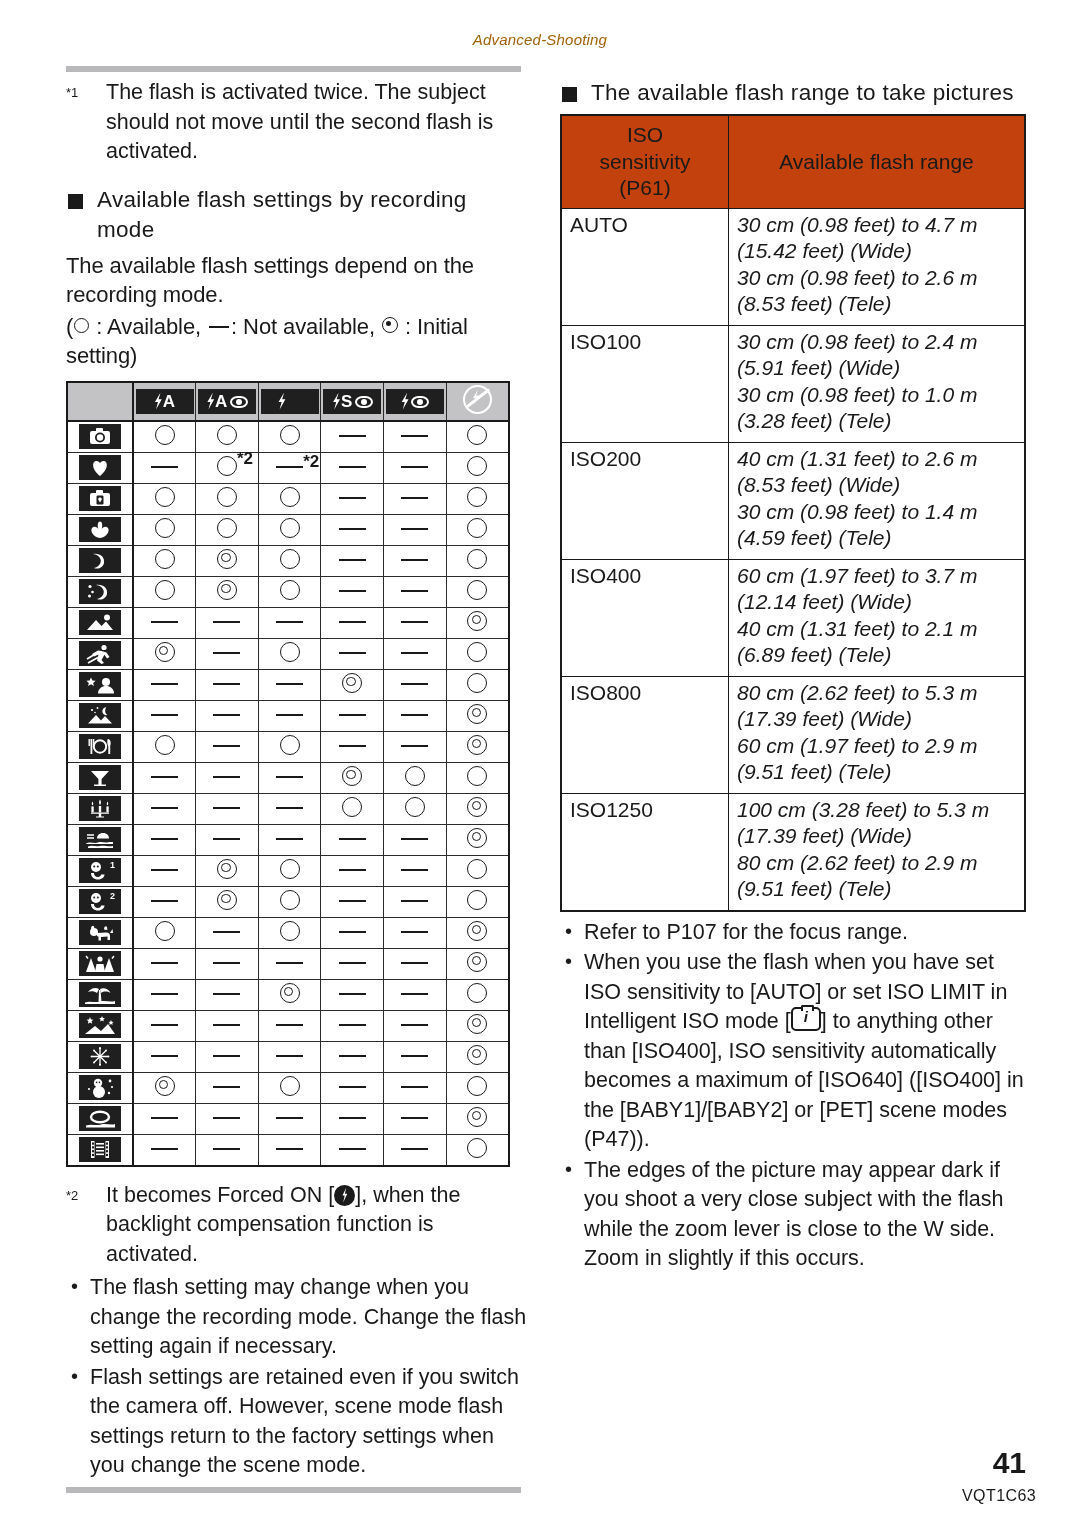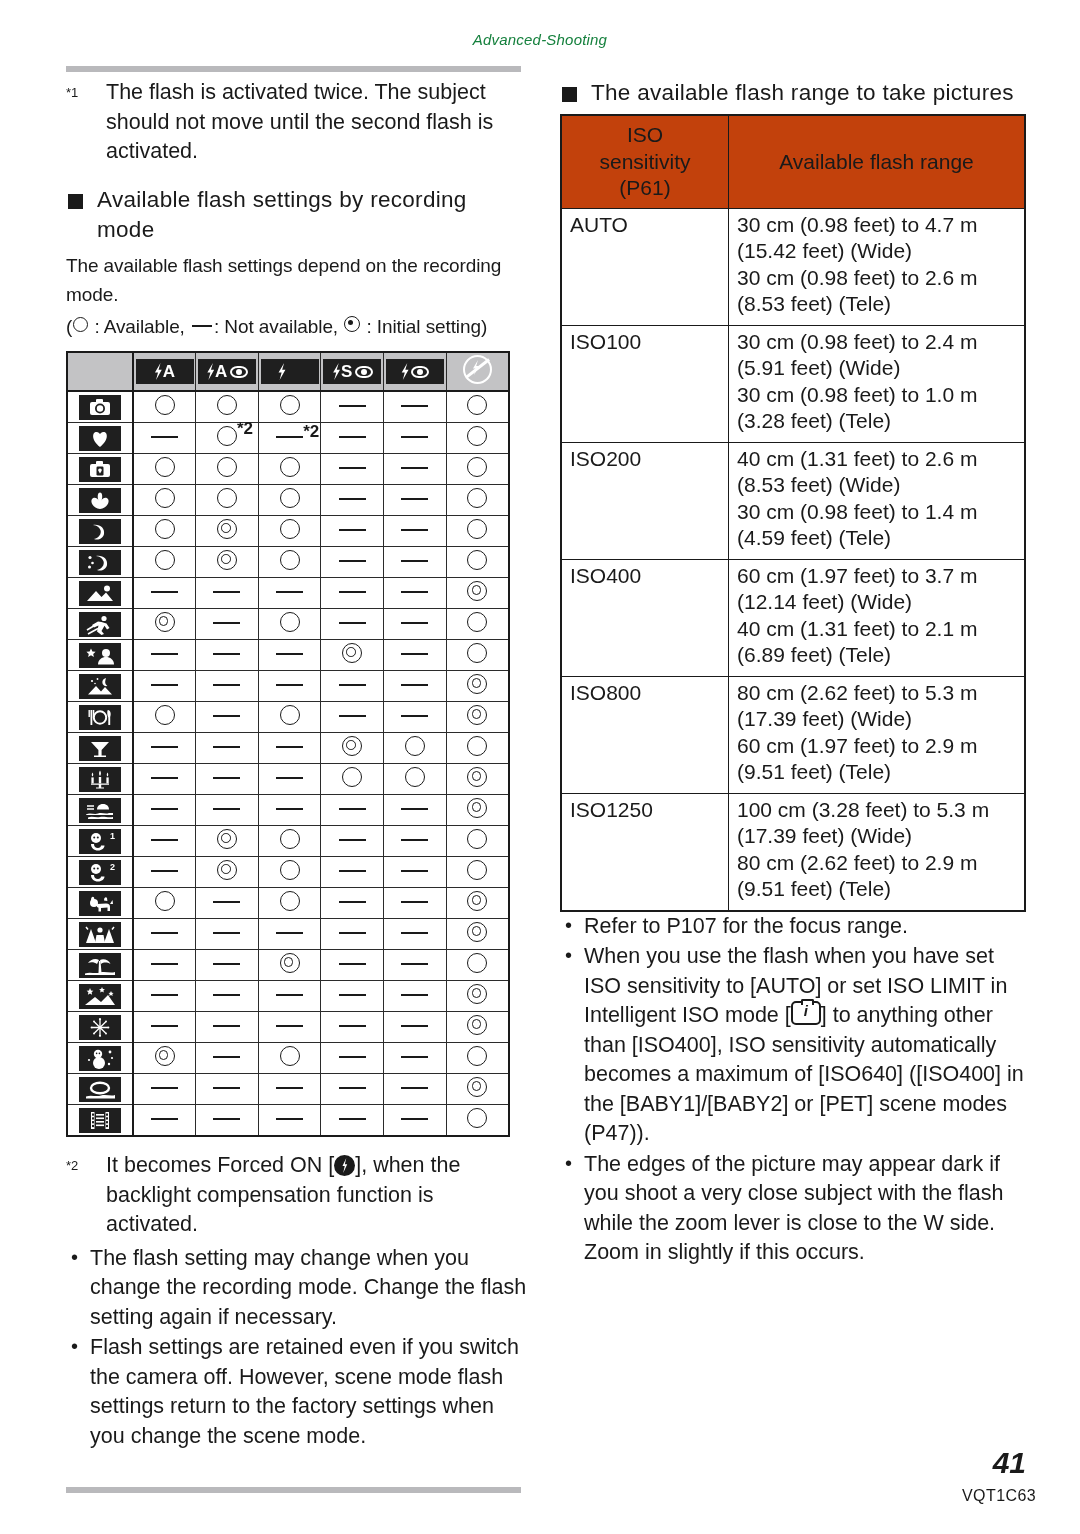--- a/index.html
+++ b/index.html
@@ -18,21 +18,21 @@
 
   
   .running-head {
     position: absolute;
     top: 31px;
     left: 0;
     width: 1080px;
     text-align: center;
     font-style: italic;
     font-size: 15px;
-    color: #15803d;
+    color: #a16207;
     letter-spacing: 0.2px;
   }
   .head-rule {
     position: absolute;
     top: 66px;
     left: 66px;
     width: 455px;
     height: 6px;
     background: #b9b9bc;
   }
@@ -40,21 +40,21 @@
   
   .col {
     position: absolute;
     top: 78px;
   }
   .col-left  { left: 66px;  width: 462px; }
   .col-right { left: 560px; width: 470px; }
 
   
   .para {
-    font-size: 19px;
+    font-size: 22px;
     line-height: 29.5px;
     letter-spacing: -0.1px;
     margin: 0 0 2px 0;
   }
   .note {
     position: relative;
     padding-left: 40px;
     font-size: 21.5px;
     line-height: 29.5px;
     margin: 0 0 4px 0;
@@ -338,37 +338,36 @@
     line-height: 26.5px;
     vertical-align: top;
   }
   table.isotbl thead td {
     background: #c2410c;
     text-align: center;
     vertical-align: middle;
     padding: 6px 4px;
   }
   table.isotbl td.isolabel { width: 158px; }
-  .isorange-line { white-space: nowrap; }
+  .isorange-line { white-space: nowrap; font-style: italic; }
 
   
   .foot-rule {
     position: absolute;
     left: 66px;
     top: 1487px;
     width: 455px;
     height: 6px;
     background: #b9b9bc;
   }
   .page-num {
     position: absolute;
     right: 54px;
     top: 1446px;
     font-size: 30px;
-    font-style: italic;
     font-weight: bold;
   }
   .doc-code {
     position: absolute;
     right: 44px;
     top: 1487px;
     font-size: 16px;
     letter-spacing: 0.4px;
   }
 </style>
@@ -865,21 +864,21 @@
           <td>
             <div class="isorange-line">100 cm (3.28 feet) to 5.3 m</div>
             <div class="isorange-line">(17.39 feet) (Wide)</div>
             <div class="isorange-line">80 cm (2.62 feet) to 2.9 m</div>
             <div class="isorange-line">(9.51 feet) (Tele)</div>
           </td>
         </tr>
       </tbody>
   </table>
 
-  <div class="bullet" style="">Refer to P107 for the focus range.</div>
+  <div class="bullet" style="margin-top:6px;">Refer to P107 for the focus range.</div>
 
   <div class="bullet">
     <span>When you use the flash when you have set ISO sensitivity to [AUTO] or set ISO LIMIT in Intelligent ISO mode [</span><span class="inline-iiso-badge"></span><span>] to anything other than [ISO400], ISO sensitivity automatically becomes a maximum of [ISO640] ([ISO400] in the [BABY1]/[BABY2] or [PET] scene modes (P47)).</span>
   </div>
 
   <div class="bullet">The edges of the picture may appear dark if you shoot a very close subject with the flash while the zoom lever is close to the W side. Zoom in slightly if this occurs.</div>
 </div>
 
 <div class="foot-rule"></div>
 <div class="page-num">41</div>

